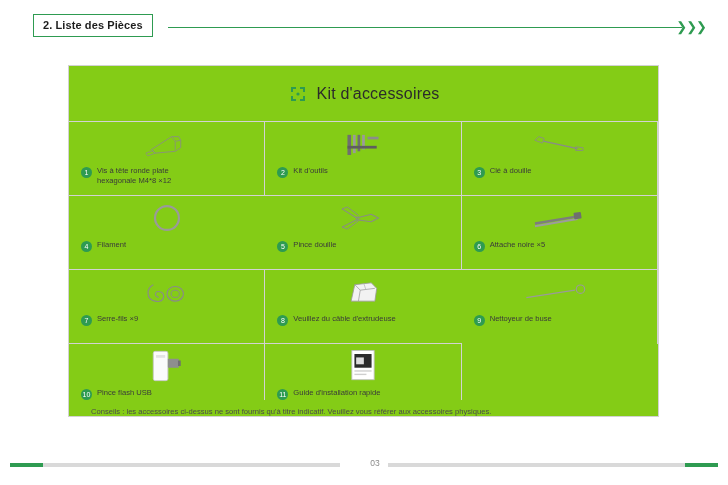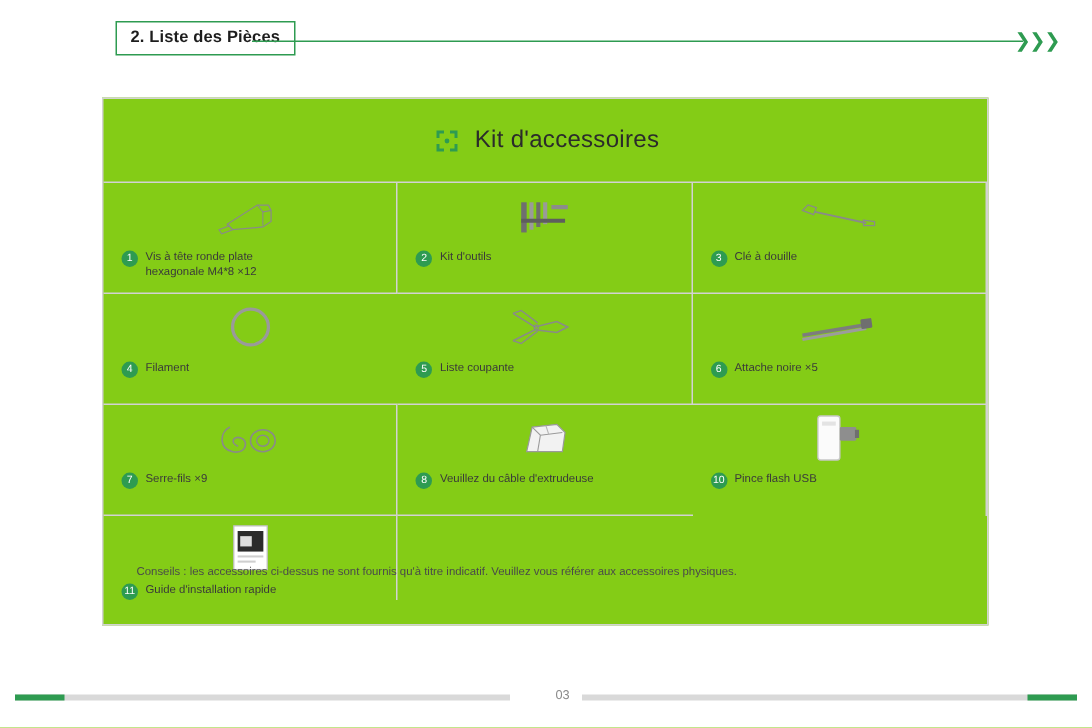--- a/index.html
+++ b/index.html
@@ -29,21 +29,20 @@
     left: 33px;
     top: 0;
     border: 1px solid #2e9b51;
     padding: 4px 9px 5px 9px;
     font-size: 11px;
     font-weight: bold;
     color: #1d1d1d;
     letter-spacing: 0.1px;
     background: #ffffff;
     white-space: nowrap;
-    margin-left: 44px;
   }
   .header-rule {
     position: absolute;
     left: 168px;
     right: 46px;
     top: 13px;
     height: 1px;
     background: #2e9b51;
   }
   .header-arrows {
@@ -135,21 +134,21 @@
   }
 
   
   .footnote {
     position: absolute;
     left: 0;
     bottom: 0;
     width: 100%;
     height: 72px;
     display: flex;
-    align-items: center;
+    align-items: flex-end;
   }
   .footnote span {
     font-size: 7.6px;
     color: #4a4a4a;
     padding-left: 22px;
   }
 
   
   .footer {
     position: absolute;
@@ -277,21 +276,21 @@
       <div class="cell-art">
         <svg viewBox="0 0 70 40" width="64" height="38">
           <path d="M12 10 L28 20 L44 16 L52 20 L44 24 L28 22 L12 30" fill="none" stroke="#8a8a8a" stroke-width="1.1"></path>
           <path d="M12 10 L18 8 L30 17" fill="none" stroke="#8a8a8a" stroke-width="1"></path>
           <path d="M12 30 L18 32 L30 23" fill="none" stroke="#8a8a8a" stroke-width="1"></path>
           <circle cx="29" cy="20" r="1.6" fill="none" stroke="#8a8a8a" stroke-width="0.8"></circle>
         </svg>
       </div>
       <div class="cell-label">
         <span class="badge">5</span>
-        <span class="lbl">Liste coupante</span>
+        <span class="lbl">Pince douille</span>
       </div>
     </div>
 
     <div class="cell">
       <div class="cell-art">
         <svg viewBox="0 0 80 40" width="74" height="38">
           <path d="M14 26 L62 18" fill="none" stroke="#7d7d7d" stroke-width="2.6"></path>
           <path d="M14 29 L60 21" fill="none" stroke="#9c9c9c" stroke-width="2.2"></path>
           <rect x="56" y="14" width="8" height="7" rx="1" fill="#6f6f6f" transform="rotate(-8 60 17)"></rect>
         </svg>
@@ -324,20 +323,32 @@
           <path d="M32 18 L30 30" fill="none" stroke="#9a9a9a" stroke-width="0.8"></path>
           <path d="M36 11 L38 17" fill="none" stroke="#b5b5b5" stroke-width="0.8"></path>
         </svg>
       </div>
       <div class="cell-label">
         <span class="badge">8</span>
         <span class="lbl">Veuillez du câble d'extrudeuse</span>
       </div>
     </div>
 
+    <div class="cell">
+      <div class="cell-art">
+        <svg viewBox="0 0 90 40" width="84" height="38">
+          <path d="M10 26 L62 18" fill="none" stroke="#9a9a9a" stroke-width="1.2"></path>
+          <circle cx="68" cy="17" r="4.5" fill="none" stroke="#9a9a9a" stroke-width="1.2"></circle>
+        </svg>
+      </div>
+      <div class="cell-label">
+        <span class="badge">9</span>
+        <span class="lbl">Nettoyeur de buse</span>
+      </div>
+    </div>
 
     <div class="cell">
       <div class="cell-art">
         <svg viewBox="0 0 70 44" width="64" height="42">
           <rect x="20" y="6" width="16" height="32" rx="2" fill="#fbfbfb" stroke="#c8c8c8" stroke-width="1"></rect>
           <rect x="36" y="14" width="12" height="10" rx="1" fill="#8e8e8e"></rect>
           <rect x="47" y="16" width="3" height="6" fill="#6f6f6f"></rect>
           <rect x="23" y="10" width="10" height="3" fill="#e3e3e3"></rect>
         </svg>
       </div>

